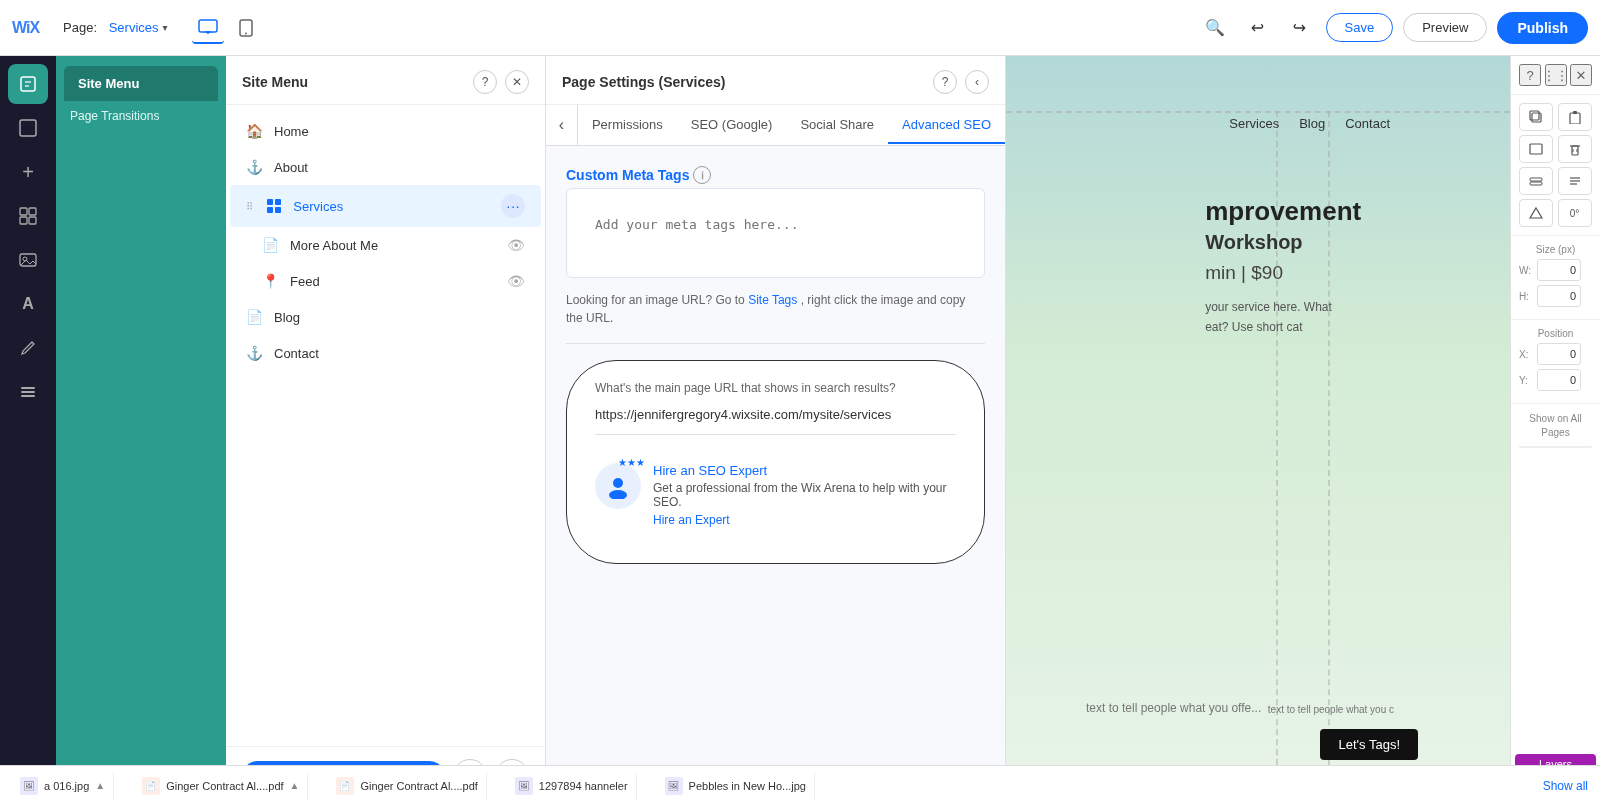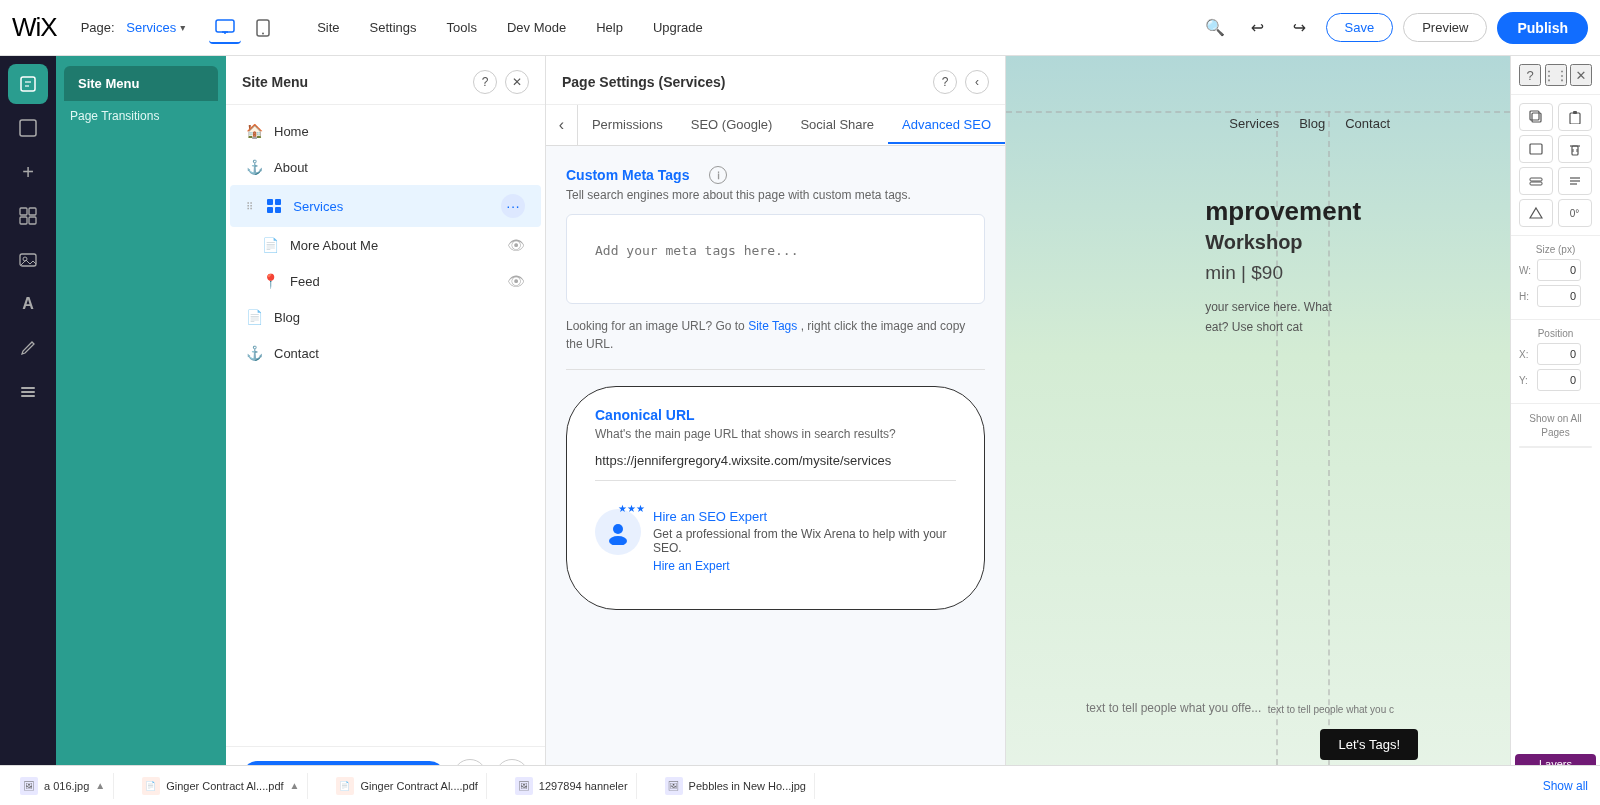--- a/index.html
+++ b/index.html
@@ -1,20 +1,20 @@
 <!DOCTYPE html>
 <html><head>
   <meta charset="utf-8">
   <style>
     * { box-sizing: border-box; margin: 0; padding: 0; }
     body { font-family: 'Helvetica Neue', Arial, sans-serif; font-size: 13px; background: #f0f0f0; overflow: hidden; width: 1600px; height: 805px; position: relative; }
 
     
     .topbar { display: flex; align-items: center; height: 56px; background: #fff; border-bottom: 1px solid #e0e0e0; padding: 0 12px; gap: 8px; z-index: 100; position: relative; }
-    .wix-logo { font-size: 26px; font-weight: 400; color: #000000; margin-right: 8px; letter-spacing: -1px; }
+    .wix-logo { font-size: 16px; font-weight: 700; color: #3b82f6; margin-right: 8px; letter-spacing: -1px; }
     .page-selector { display: flex; align-items: center; gap: 4px; color: #116dff; font-size: 13px; cursor: pointer; padding: 4px 8px; border-radius: 4px; }
     .page-selector span { color: #333; }
     .page-selector .arrow { color: #555; font-size: 10px; }
     .device-icons { display: flex; gap: 6px; margin: 0 8px; }
     .device-btn { width: 32px; height: 32px; display: flex; align-items: center; justify-content: center; border: none; background: none; cursor: pointer; border-radius: 4px; }
     .device-btn.active { border-bottom: 2px solid #116dff; }
     .nav-items { display: flex; gap: 2px; margin-left: 8px; }
     .nav-item { padding: 6px 14px; font-size: 13px; color: #333; cursor: pointer; border-radius: 4px; }
     .topbar-right { display: flex; align-items: center; gap: 10px; margin-left: auto; }
     .icon-btn { width: 32px; height: 32px; display: flex; align-items: center; justify-content: center; cursor: pointer; border: none; background: none; border-radius: 4px; color: #333; font-size: 16px; }
@@ -58,21 +58,21 @@
     .page-settings-panel { width: 460px; background: #f7f9fc; border-right: 1px solid #e0e0e0; display: flex; flex-direction: column; }
     .ps-header { display: flex; align-items: center; justify-content: space-between; padding: 14px 16px 10px; border-bottom: 1px solid #eee; background: #fff; }
     .ps-title { font-size: 14px; font-weight: 600; color: #333; }
     .ps-nav-tabs { display: flex; align-items: center; background: #fff; border-bottom: 1px solid #ddd; }
     .ps-back { width: 32px; height: 40px; display: flex; align-items: center; justify-content: center; cursor: pointer; color: #555; font-size: 16px; border-right: 1px solid #ddd; }
     .ps-tab { padding: 10px 14px; font-size: 13px; color: #555; cursor: pointer; border-bottom: 2px solid transparent; white-space: nowrap; }
     .ps-tab.active { color: #116dff; border-bottom-color: #116dff; font-weight: 500; }
     .ps-content { flex: 1; overflow-y: auto; padding: 20px; }
 
     
-    .section-title { font-size: 14px; font-weight: 700; color: #116dff; margin-bottom: 4px; display: flex; align-items: center; gap: 20px; }
+    .section-title { font-size: 14px; font-weight: 700; color: #116dff; margin-bottom: 4px; display: flex; align-items: center; gap: 4px; }
     .section-desc { font-size: 12px; color: #666; margin-bottom: 12px; }
     .meta-textarea { width: 100%; height: 90px; border: 1px solid #dde4f0; border-radius: 6px; padding: 28px; font-size: 13px; color: #999; background: #fff; resize: none; outline: none; }
     .info-icon { width: 18px; height: 18px; border: 1px solid #999; border-radius: 50%; display: inline-flex; align-items: center; justify-content: center; font-size: 10px; color: #999; cursor: pointer; }
     .site-files-note { font-size: 12px; color: #666; margin-top: 10px; line-height: 1.5; }
     .site-files-link { color: #116dff; text-decoration: none; }
     .divider { border: none; border-top: 1px solid #e0e0e0; margin: 16px 0; }
 
     
     .canonical-section { background: #fff; border: 1.5px solid #333; border-radius: 50px; padding: 20px 28px; margin-bottom: 16px; position: relative; }
     .canonical-url-text { font-size: 13px; color: #333; word-break: break-all; margin-top: 6px; }
@@ -96,21 +96,21 @@
     .rp-header { display: flex; align-items: center; justify-content: space-between; padding: 8px; border-bottom: 1px solid #eee; }
     .rp-icon-btn { width: 22px; height: 22px; display: flex; align-items: center; justify-content: center; cursor: pointer; font-size: 13px; color: #666; }
     .rp-grid { display: grid; grid-template-columns: 1fr 1fr; gap: 4px; padding: 8px; }
     .rp-btn { width: 34px; height: 28px; border: 1px solid #ddd; border-radius: 4px; display: flex; align-items: center; justify-content: center; cursor: pointer; background: #fff; font-size: 12px; color: #555; }
     .rp-section { padding: 8px; border-top: 1px solid #eee; }
     .rp-label { font-size: 10px; color: #888; margin-bottom: 4px; text-align: center; }
     .rp-input-row { display: flex; align-items: center; gap: 4px; margin-bottom: 4px; }
     .rp-input-label { font-size: 10px; color: #888; width: 14px; }
     .rp-input { width: 44px; height: 22px; border: 1px solid #ddd; border-radius: 3px; font-size: 11px; text-align: right; padding-right: 4px; color: #333; background: #fff; }
     .rp-show-all-text { font-size: 11px; color: #116dff; text-align: center; cursor: pointer; }
-    .layers-badge { background: #701a75; color: #fff; font-size: 11px; padding: 4px 10px; text-align: center; cursor: pointer; border-radius: 4px; margin: 4px; }
+    .layers-badge { background: #a21caf; color: #fff; font-size: 11px; padding: 4px 10px; text-align: center; cursor: pointer; border-radius: 4px; margin: 4px; }
 
     
     .chat-btn { position: absolute; bottom: 45px; right: 92px; background: #111; color: #fff; padding: 8px 18px; border-radius: 4px; font-size: 13px; cursor: pointer; z-index: 200; }
 
     
     .bottom-bar { position: absolute; bottom: 0; left: 0; right: 0; height: 40px; background: #fff; border-top: 1px solid #ddd; display: flex; align-items: center; padding: 0 12px; gap: 20px; overflow: hidden; z-index: 100; }
     .bottom-file { display: flex; align-items: center; gap: 6px; font-size: 11px; color: #333; padding: 4px 8px; border-right: 1px solid #eee; }
     .bottom-file-icon { width: 18px; height: 18px; background: #e8e8ff; border-radius: 2px; display: flex; align-items: center; justify-content: center; font-size: 9px; color: #555; }
     .bottom-file-arrow { color: #888; font-size: 10px; cursor: pointer; }
     .show-all-btn { margin-left: auto; font-size: 12px; color: #116dff; cursor: pointer; white-space: nowrap; }
@@ -133,28 +133,20 @@
           <line x1="10" y1="13" x2="10" y2="15" stroke="#116dff" stroke-width="1.5"></line>
         </svg>
     </button>
     <button class="device-btn">
       <svg width="14" height="18" viewBox="0 0 14 18">
           <rect x="1" y="1" width="12" height="16" rx="2" fill="none" stroke="#666" stroke-width="1.5"></rect>
           <circle cx="7" cy="14.5" r="1" fill="#666"></circle>
         </svg>
     </button>
   </div>
-  <nav class="nav-items">
-    <span class="nav-item">Site</span>
-    <span class="nav-item">Settings</span>
-    <span class="nav-item">Tools</span>
-    <span class="nav-item">Dev Mode</span>
-    <span class="nav-item">Help</span>
-    <span class="nav-item">Upgrade</span>
-  </nav>
   <div class="topbar-right">
     <button class="icon-btn">🔍</button>
     <button class="icon-btn">↩</button>
     <button class="icon-btn">↪</button>
     <button class="save-btn">Save</button>
     <button class="preview-btn">Preview</button>
     <button class="publish-btn">Publish</button>
   </div>
 </div>
 
@@ -287,34 +279,30 @@
       <div class="ps-tab">Social Share</div>
       <div class="ps-tab active">Advanced SEO</div>
     </div>
     <div class="ps-content">
 
       <div>
         <div class="section-title">
           <span>Custom Meta Tags</span>
           <span class="info-icon">ℹ</span>
         </div>
-        <p class="section-desc">Tell search engines more about this page with custom meta tags.</p>
         <textarea class="meta-textarea" placeholder="Add your meta tags here..." style=""></textarea>
         <p class="site-files-note">
           <span>Looking for an image URL? Go to</span>
           <a class="site-files-link" href="#">Site Tags</a>
           <span>, right click the image and copy the URL.</span>
         </p>
       </div>
       <hr class="divider">
 
       <div class="canonical-section">
-        <div class="section-title">
-          <span>Canonical URL</span>
-        </div>
         <p class="section-desc">What's the main page URL that shows in search results?</p>
         <p class="canonical-url-text">https://jennifergregory4.wixsite.com/mysite/services</p>
         <hr class="divider" style="margin:12px 0;">
 
         <div class="seo-expert">
           <div class="seo-expert-avatar">
             <svg width="26" height="26" viewBox="0 0 26 26">
                 <circle cx="13" cy="10" r="5" fill="#116dff"></circle>
                 <ellipse cx="13" cy="22" rx="9" ry="5" fill="#116dff"></ellipse>
               </svg>

